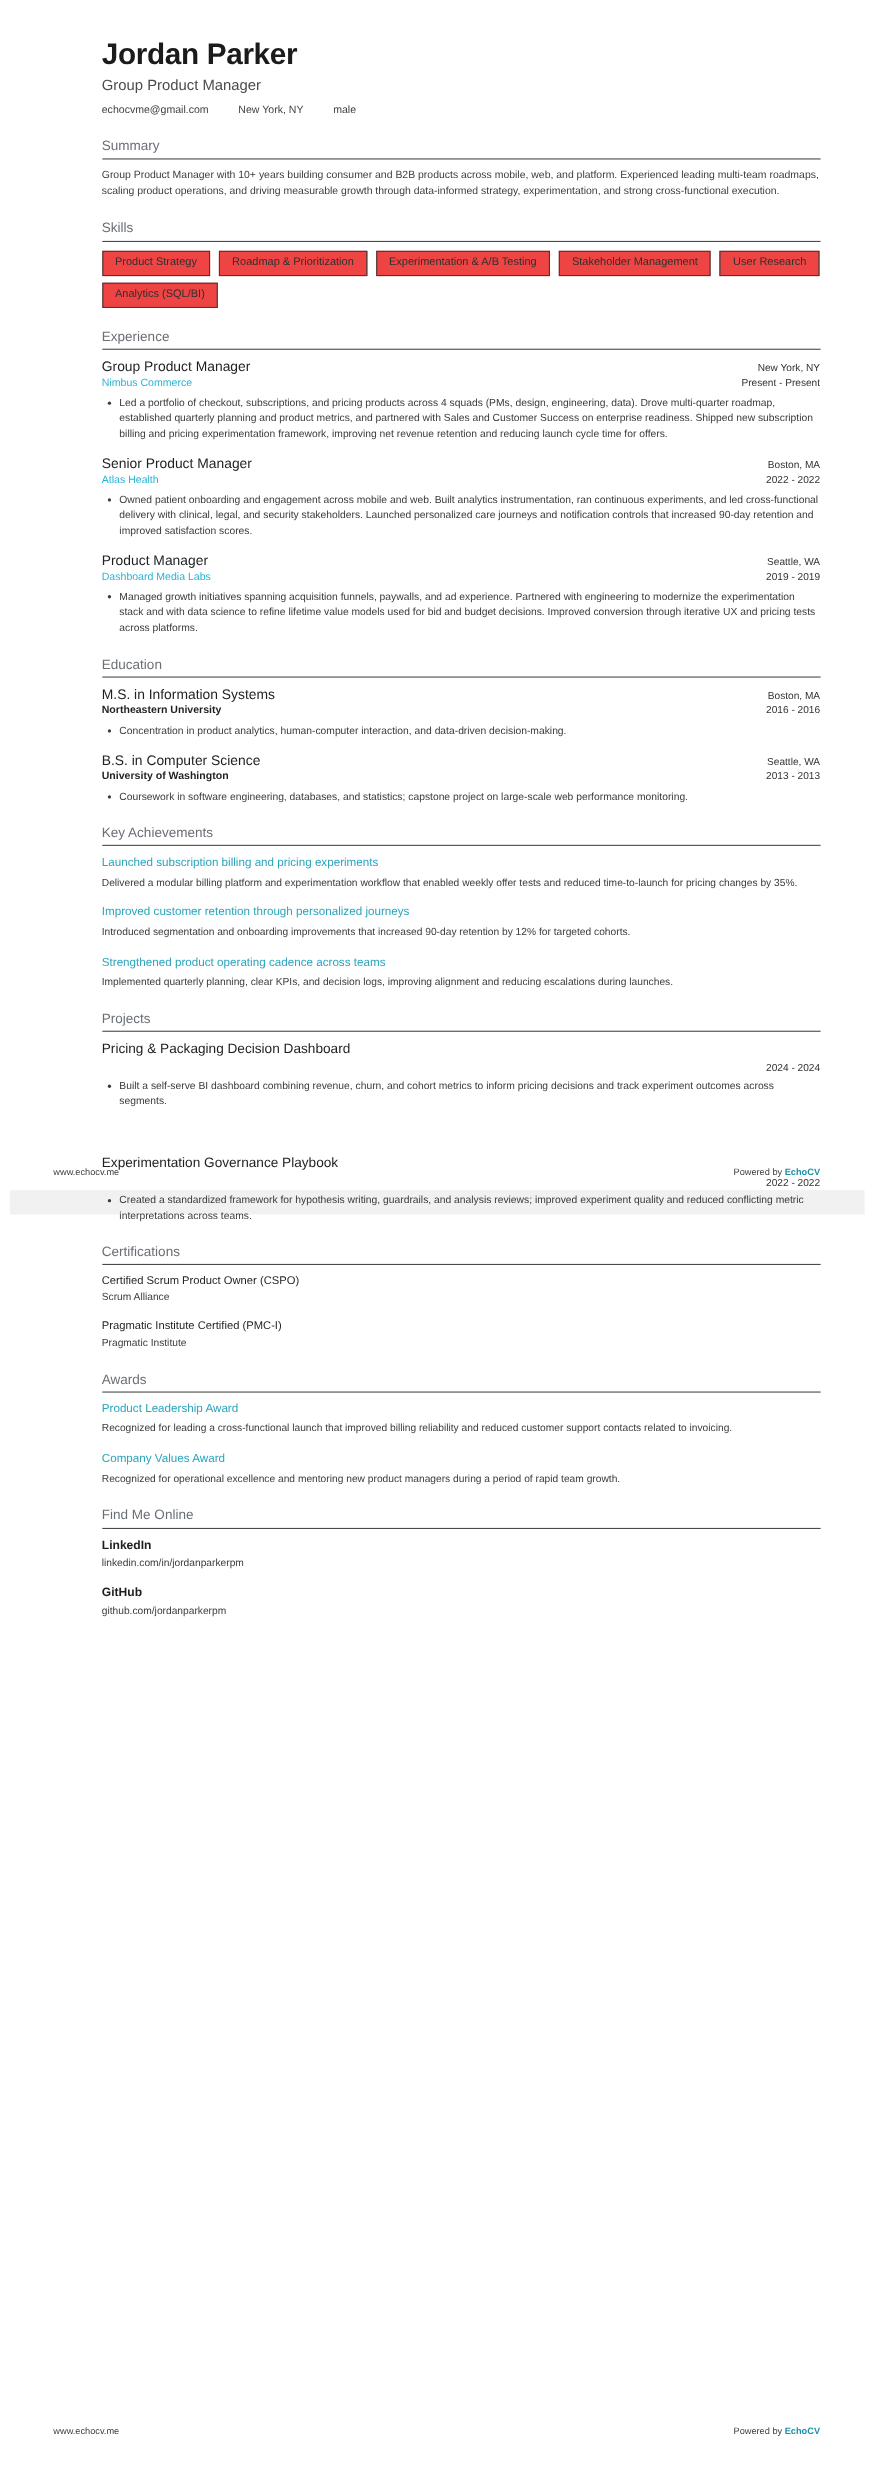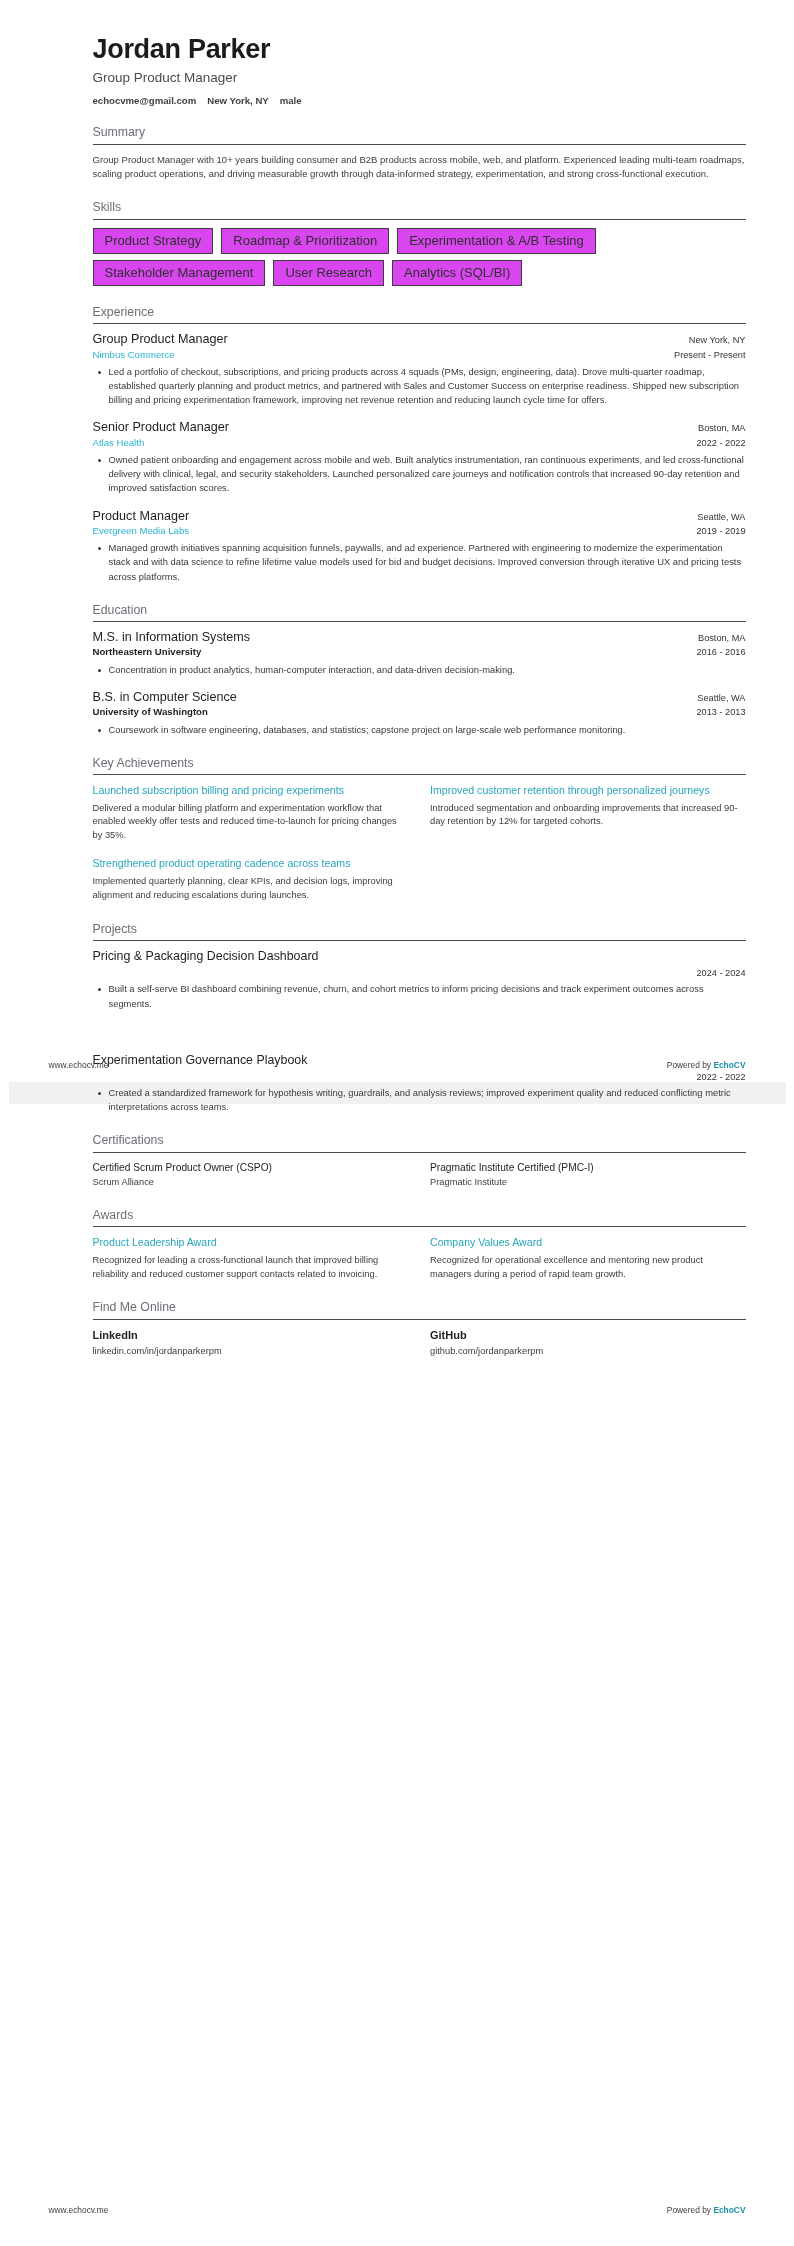--- a/index.html
+++ b/index.html
@@ -38,23 +38,22 @@
   .headline {
     font-size: 13.5px;
     color: #4b4b4b;
     margin: 0 0 9px 0;
     line-height: 1.2;
   }
   .contact {
     font-size: 9.6px;
     color: #3f3f3f;
     display: flex;
-    gap: 11px;
+    gap: 27px;
     margin-bottom: 2px;
-    font-weight: bold;
   }
   .contact span { white-space: nowrap; }
 
   
   .section { margin-top: 19px; }
   .sec-title {
     font-size: 12.3px;
     color: #6a6f76;
     font-weight: normal;
     padding-bottom: 3px;
@@ -79,25 +78,25 @@
     margin: 2px 0 7px 0;
     line-height: 1.2;
   }
   .chips {
     display: flex;
     flex-wrap: wrap;
     gap: 6px 8px;
   }
   .chip {
     border: 1px solid #3d3d3d;
-    font-size: 13px;
+    font-size: 10px;
     color: #2f2f2f;
     padding: 5px 11px 6px 11px;
     line-height: 1;
-    background: #d946ef;
+    background: #ef4444;
     white-space: nowrap;
   }
 
   
   .entry { margin-bottom: 13px; }
   .entry:last-child { margin-bottom: 2px; }
   .entry-top {
     display: flex;
     justify-content: space-between;
     align-items: baseline;
@@ -151,21 +150,21 @@
     top: 6px;
     width: 3px;
     height: 3px;
     background: #3a3a3a;
     border-radius: 50%;
   }
 
   
   .two-col {
     display: grid;
-    grid-template-columns: 1fr 1fr;
+    grid-template-columns: 1fr;
     column-gap: 22px;
     row-gap: 13px;
   }
   .ach-title {
     font-size: 10.6px;
     color: #29a5bd;
     line-height: 1.35;
     margin: 0 0 4px 0;
   }
   .ach-desc {
@@ -307,21 +306,21 @@
           <li>Owned patient onboarding and engagement across mobile and web. Built analytics instrumentation, ran continuous experiments, and led cross-functional delivery with clinical, legal, and security stakeholders. Launched personalized care journeys and notification controls that increased 90-day retention and improved satisfaction scores.</li>
         </ul>
       </div>
 
       <div class="entry">
         <div class="entry-top">
           <div class="entry-role">Product Manager</div>
           <div class="entry-loc">Seattle, WA</div>
         </div>
         <div class="entry-second">
-          <div class="entry-org">Evergreen Media Labs</div>
+          <div class="entry-org">Dashboard Media Labs</div>
           <div class="entry-date">2019  -  2019</div>
         </div>
         <ul class="bullets">
           <li>Managed growth initiatives spanning acquisition funnels, paywalls, and ad experience. Partnered with engineering to modernize the experimentation stack and with data science to refine lifetime value models used for bid and budget decisions. Improved conversion through iterative UX and pricing tests across platforms.</li>
         </ul>
       </div>
     </div>
 
     <div class="section">
       <h2 class="sec-title">Education</h2>

